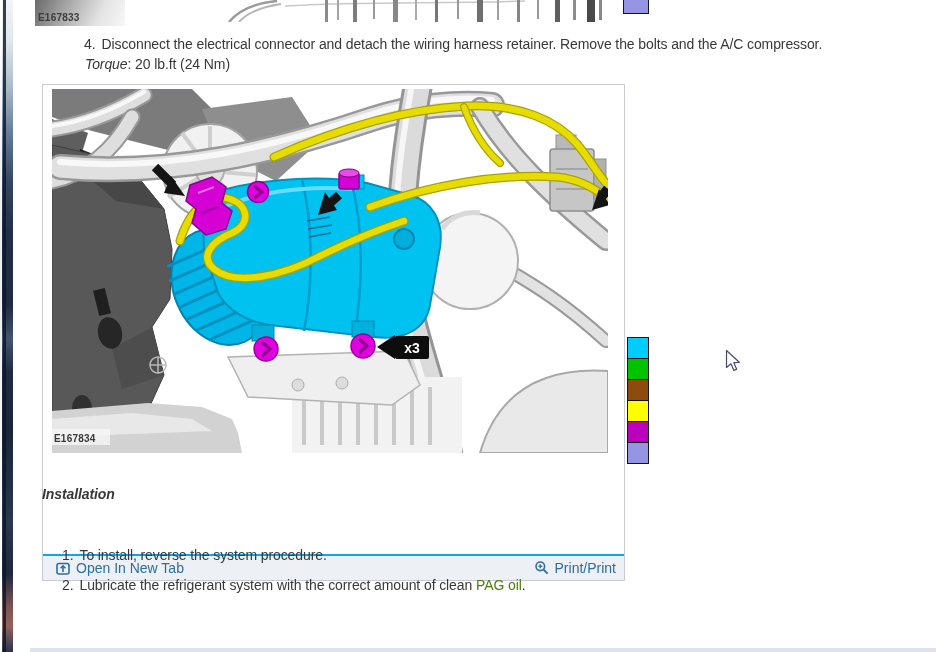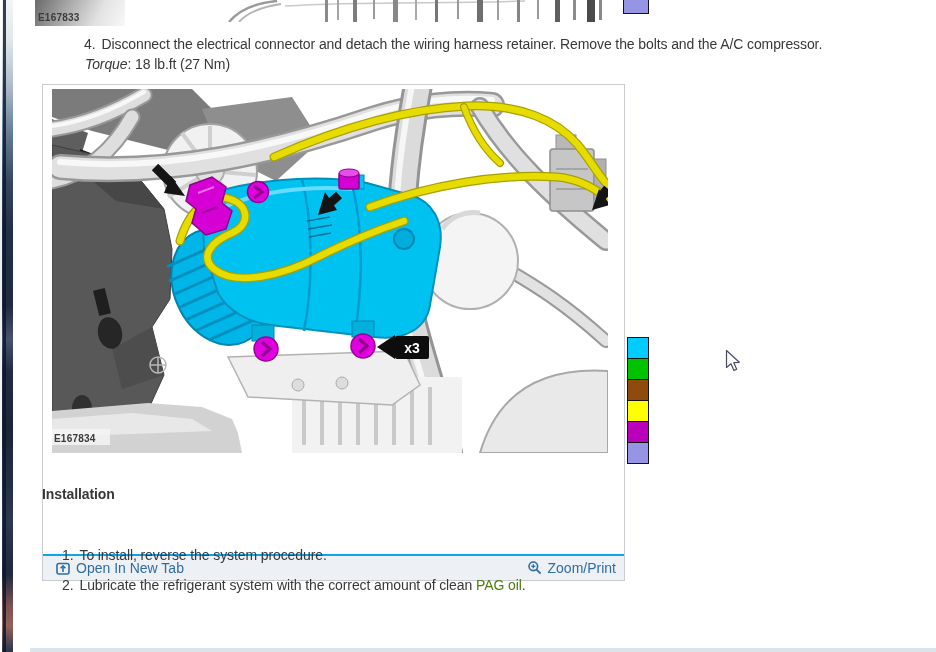--- a/index.html
+++ b/index.html
@@ -17,21 +17,21 @@
     background:rgba(12,22,40,.82);}
   
   .prev-blob{left:35px;top:0;width:90px;height:26px;
     background:linear-gradient(115deg,#6a6a6a 0%,#a9a9a9 35%,#e3e3e3 70%,#f8f8f8 100%);}
   .fig-label-top{left:38px;top:12px;font-size:10px;font-weight:bold;color:#3c3c3c;letter-spacing:.2px;}
   .prev-art{left:225px;top:0;}
   
   .t{font-size:14px;line-height:1.25;letter-spacing:-.1px;white-space:nowrap;}
   .num{display:inline-block;margin-right:6px;}
   .it{font-style:italic;}
-  .b{font-weight:bold;}
+  .b{font-weight:bold;font-style:italic;}
   a.lnk{color:#4d7c0f;text-decoration:none;cursor:pointer;}
   
   .figure-box{left:42px;top:84px;width:583px;height:497px;border:1px solid #c8cbcf;background:#fff;box-sizing:border-box;}
   .illustration{position:absolute;left:9px;top:4px;}
   .figure-footer{position:absolute;left:0;bottom:0;width:100%;height:26px;background:#edf0f4;
     border-top:2px solid #0ea5e9;display:flex;align-items:center;justify-content:space-between;
     padding:0 8px 0 12px;box-sizing:border-box;font-size:14px;}
   .flink{display:flex;align-items:center;gap:5px;color:#2e6da4;cursor:pointer;}
   
   .legend{left:627px;top:337px;width:22px;}
@@ -73,21 +73,21 @@
       <rect x="362" y="0" width="8" height="22" fill="#4a4a4a"></rect>
         <rect x="374" y="0" width="3" height="20" fill="#888888"></rect>
     </g>
   </svg>
   <div class="abs legend-top" style="background-color: rgb(149, 149, 227);"></div>
 
   <div class="abs t" style="left:62px;top:36px;margin-left:22px;">
     <span class="num">4.</span><span>Disconnect the electrical connector and detach the wiring harness retainer. Remove the bolts and the A/C compressor.</span>
   </div>
   <div class="abs t" style="left:85px;top:56px;">
-    <span class="it">Torque</span><span>: 18 lb.ft (27 Nm)</span>
+    <span class="it">Torque</span><span>: 20 lb.ft (24 Nm)</span>
   </div>
 
   <div class="abs figure-box">
     <svg class="illustration" width="556" height="364" viewBox="0 0 556 364">
       <rect x="0" y="0" width="556" height="364" fill="#ffffff"></rect>
 
       <polygon points="0,0 140,0 170,30 120,62 40,42 0,28" fill="#7b7b7b"></polygon>
       <polygon points="150,20 240,8 268,52 224,92 168,64" fill="#8e8e8e"></polygon>
       <polygon points="0,30 36,44 28,70 0,66" fill="#5e5e5e"></polygon>
       <path d="M28,60 l16,6 l-4,12 l-14,-4 Z" fill="#1e1e1e"></path>
@@ -260,21 +260,21 @@
         </svg>
         <span>Open In New Tab</span>
       </a>
       <a class="flink">
         <svg width="16" height="16" viewBox="0 0 16 16">
           <circle cx="6.3" cy="6.3" r="4.3" fill="none" stroke="#2e6da4" stroke-width="1.6"></circle>
           <line x1="9.6" y1="9.6" x2="13.6" y2="13.6" stroke="#2e6da4" stroke-width="1.8"></line>
           <line x1="4.3" y1="6.3" x2="8.3" y2="6.3" stroke="#2e6da4" stroke-width="1.3"></line>
           <line x1="6.3" y1="4.3" x2="6.3" y2="8.3" stroke="#2e6da4" stroke-width="1.3"></line>
         </svg>
-        <span>Zoom/Print</span>
+        <span>Print/Print</span>
       </a>
     </div>
   </div>
 
   <div class="abs legend">
     <div class="swatch" style="background-color: rgb(0, 204, 255);"></div>
     <div class="swatch" style="background-color: rgb(0, 195, 0);"></div>
     <div class="swatch" style="background-color: rgb(143, 74, 14);"></div>
     <div class="swatch" style="background-color: rgb(255, 255, 0);"></div>
     <div class="swatch" style="background-color: rgb(187, 0, 187);"></div>

